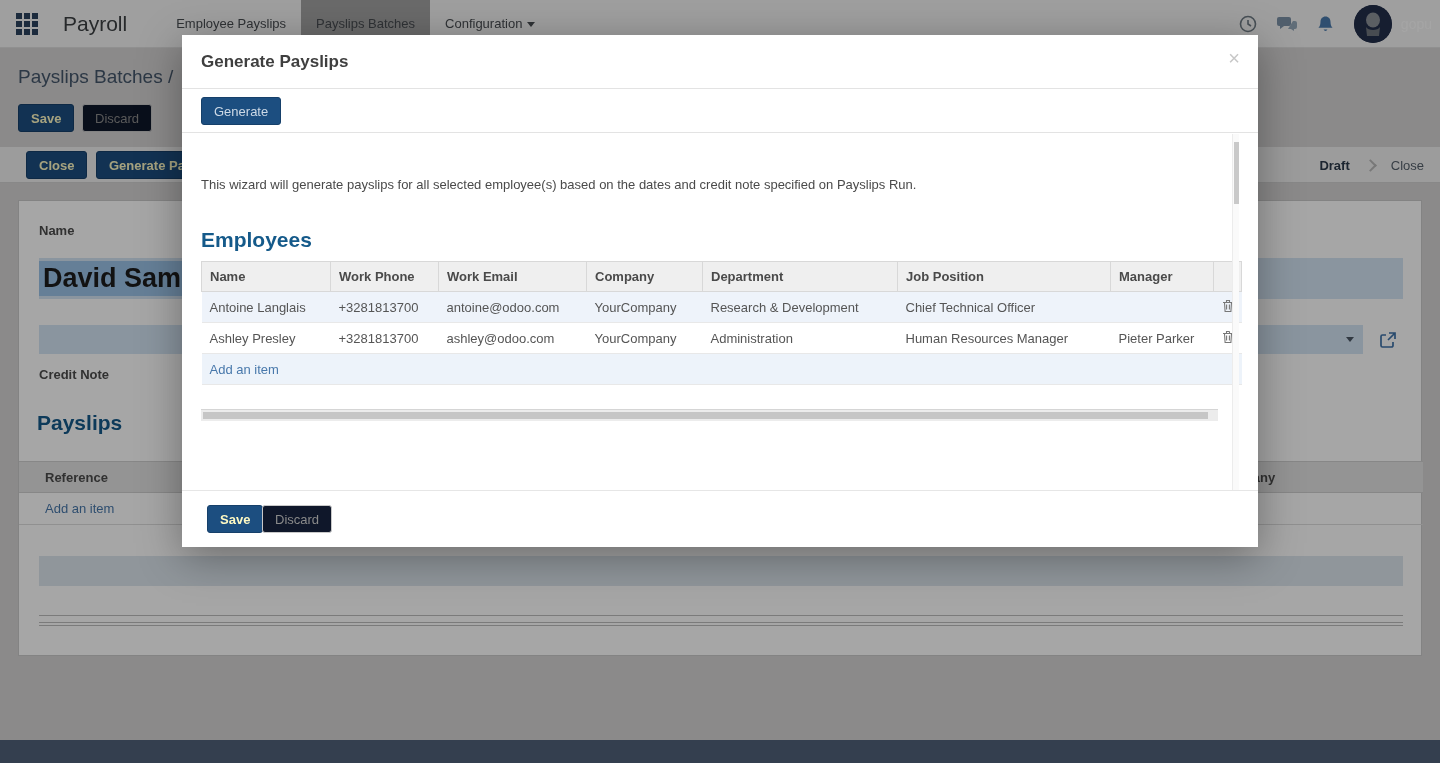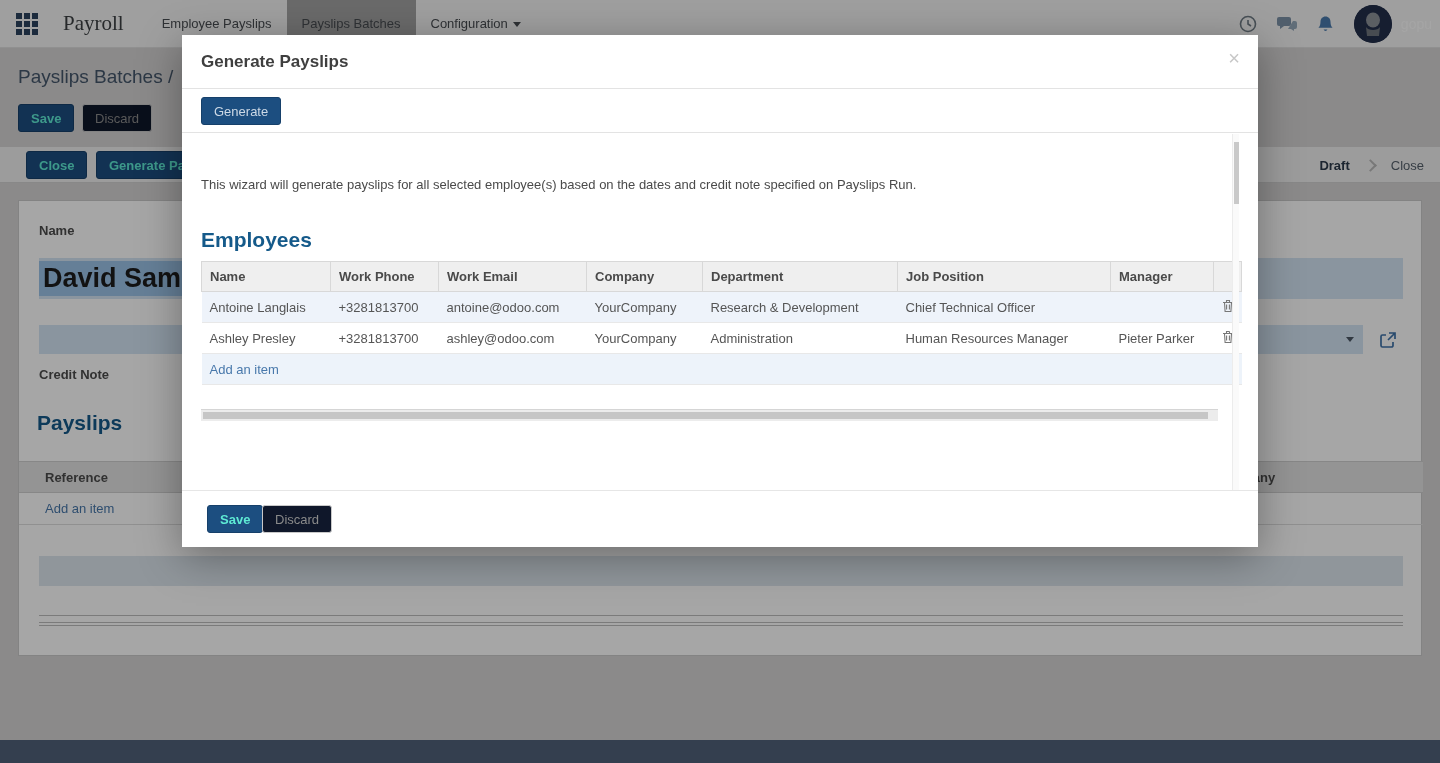--- a/index.html
+++ b/index.html
@@ -3,33 +3,33 @@
 <meta charset="utf-8">
 <style>
   * { margin:0; padding:0; box-sizing:border-box; }
   body { font-family:"Liberation Sans", sans-serif; }
   #screen { position:relative; width:1440px; height:763px; overflow:hidden; background:#d6d4d4; }
 
   
   .navbar { position:absolute; top:0; left:0; right:0; height:48px; background:#f4f4f4; border-bottom:1px solid #ddd; display:flex; align-items:center; }
   .apps-icon { width:34px; height:34px; margin-left:10px; display:grid; grid-template-columns:repeat(3,6px); grid-template-rows:repeat(3,6px); gap:2px; align-content:center; justify-content:center; cursor:pointer; }
   .apps-icon span { background:#2b425e; }
-  .brand { font-size:21px; color:#3c4043; font-weight:500; margin:0 23px 0 19px;font-family:Liberation Serif, serif; }
+  .brand { font-size:21px; color:#3c4043; font-weight:500; margin:0 34px 0 19px; }
   .nav-item { font-size:13px; color:#494d52; padding:0 15px; height:48px; line-height:48px; cursor:pointer; white-space:nowrap; }
   .nav-item.active { background:#a3a3a3; }
   .caret-down { display:inline-block; width:0; height:0; border-left:4px solid transparent; border-right:4px solid transparent; border-top:5px solid #494d52; margin-left:5px; vertical-align:middle; }
   .nav-right { position:absolute; right:8px; top:0; height:48px; display:flex; align-items:center; gap:17px; }
   .nav-ico { width:22px; height:22px; display:flex; align-items:center; justify-content:center; cursor:pointer; }
   .avatar { width:38px; height:38px; border-radius:50%; background:#232f4b; overflow:hidden; cursor:pointer; }
   .username { font-size:14px; color:#fdfdfd; margin-left:-8px; cursor:pointer; }
 
   .breadcrumb { position:absolute; top:66px; left:18px; font-size:19px; color:#44566b; cursor:pointer; }
 
   .btn { display:inline-flex; align-items:center; justify-content:center; height:28px; padding:0 12px; font-size:13px; border-radius:3px; border:1px solid transparent; cursor:pointer; font-family:"Liberation Sans", sans-serif; }
-  .btn-primary { background:#1c4e80; border-color:#16406a; color:#5eead4; font-weight:700; }
+  .btn-primary { background:#1c4e80; border-color:#16406a; color:#fef9c3; font-weight:700; }
   .btn-primary.muted { color:#cdd9e6; font-weight:400; }
   .btn-default { background:#0f172a; border-color:#c9c9c9; color:#8a8a8a; }
 
   .page-save { position:absolute; top:104px; left:18px; }
   .page-discard { position:absolute; top:104px; left:82px; }
 
   .statusbar { position:absolute; top:147px; left:0; right:0; height:36px; background:#f0f0f0; border-bottom:1px solid #d2d2d2; }
   .statusbar .btn { position:absolute; top:4px; }
   .sb-close { left:26px; }
   .sb-generate { left:96px; white-space:nowrap; }

